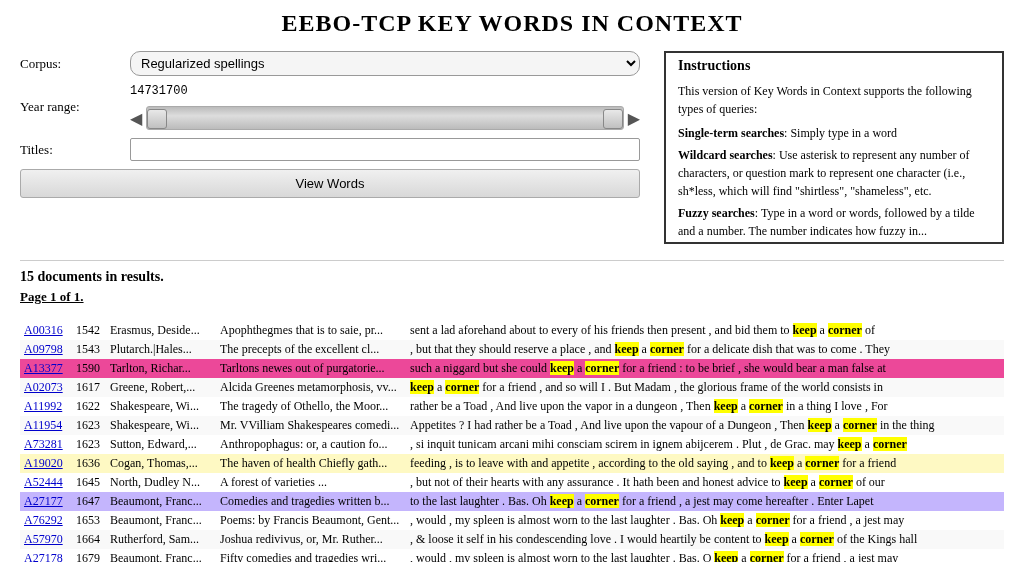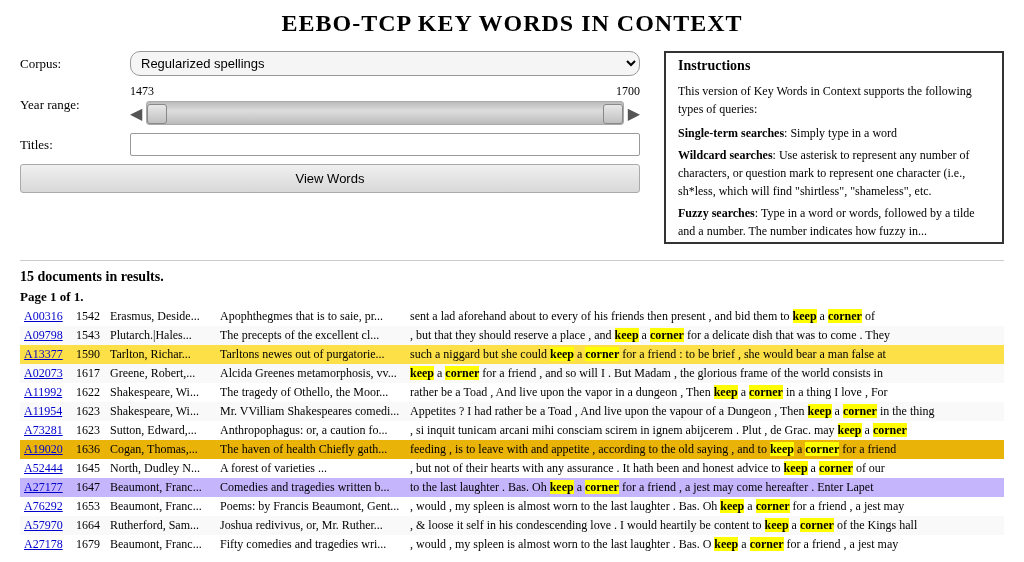--- a/index.html
+++ b/index.html
@@ -54,23 +54,23 @@
       padding: 3px 6px;
       font-size: 13px;
       border: 1px solid #999;
       border-radius: 2px;
     }
     .year-range-wrapper {
       width: 100%;
     }
     .year-labels {
       display: flex;
-      justify-content: space-between;
       font-size: 12px;
-      margin-bottom: 2px;
+      margin-bottom: 8px;
+      font-family: Liberation Mono, monospace;
     }
     .slider-container {
       position: relative;
       height: 24px;
       background: linear-gradient(to bottom, #bbb 0%, #ddd 40%, #bbb 100%);
       border-radius: 3px;
       border: 1px solid #aaa;
     }
     .slider-thumb {
       position: absolute;
@@ -122,21 +122,22 @@
       font-weight: bold;
     }
     .results-summary {
       font-weight: bold;
       font-size: 14px;
       margin-bottom: 4px;
     }
     .page-info {
       font-weight: bold;
       font-size: 13px;
-      margin-bottom: 2px;
+      margin-bottom: 16px;
+      text-decoration: underline;
     }
     table.results-table {
       width: 100%;
       border-collapse: collapse;
       font-size: 12px;
     }
     table.results-table td {
       padding: 2px 4px;
       vertical-align: top;
     }
@@ -217,21 +218,21 @@
         <td class="col-title">Apophthegmes that is to saie, pr...</td>
         <td class="col-context">sent a lad aforehand about to every of his friends then present , and bid them to <span class="highlight">keep</span> a <span class="highlight">corner</span> of</td>
       </tr>
       <tr style="background: rgb(249, 249, 249);">
         <td class="col-id"><a href="#" class="doc-link">A09798</a></td>
         <td class="col-year">1543</td>
         <td class="col-author">Plutarch.|Hales...</td>
         <td class="col-title">The precepts of the excellent cl...</td>
         <td class="col-context">, but that they should reserve a place , and <span class="highlight">keep</span> a <span class="highlight">corner</span> for a delicate dish that was to come . They</td>
       </tr>
-      <tr style="background: #fde047;">
+      <tr style="background: #ec4899;">
         <td class="col-id"><a href="#" class="doc-link">A13377</a></td>
         <td class="col-year">1590</td>
         <td class="col-author">Tarlton, Richar...</td>
         <td class="col-title">Tarltons newes out of purgatorie...</td>
         <td class="col-context">such a niggard but she could <span class="highlight">keep</span> a <span class="highlight">corner</span> for a friend : to be brief , she would bear a man false at</td>
       </tr>
       <tr style="background: rgb(249, 249, 249);">
         <td class="col-id"><a href="#" class="doc-link">A02073</a></td>
         <td class="col-year">1617</td>
         <td class="col-author">Greene, Robert,...</td>
@@ -252,21 +253,21 @@
         <td class="col-title">Mr. VVilliam Shakespeares comedi...</td>
         <td class="col-context">Appetites ? I had rather be a Toad , And live upon the vapour of a Dungeon , Then <span class="highlight">keep</span> a <span class="highlight">corner</span> in the thing</td>
       </tr>
       <tr style="background: rgb(255, 255, 255);">
         <td class="col-id"><a href="#" class="doc-link">A73281</a></td>
         <td class="col-year">1623</td>
         <td class="col-author">Sutton, Edward,...</td>
         <td class="col-title">Anthropophagus: or, a caution fo...</td>
         <td class="col-context">, si inquit tunicam arcani mihi consciam scirem in ignem abijcerem . Plut , de Grac. may <span class="highlight">keep</span> a <span class="highlight">corner</span></td>
       </tr>
-      <tr style="background: #eab308;">
+      <tr style="background: #fef9c3;">
         <td class="col-id"><a href="#" class="doc-link">A19020</a></td>
         <td class="col-year">1636</td>
         <td class="col-author">Cogan, Thomas,...</td>
         <td class="col-title">The haven of health Chiefly gath...</td>
         <td class="col-context">feeding , is to leave with and appetite , according to the old saying , and to <span class="highlight">keep</span> a <span class="highlight">corner</span> for a friend</td>
       </tr>
       <tr style="background: rgb(255, 255, 255);">
         <td class="col-id"><a href="#" class="doc-link">A52444</a></td>
         <td class="col-year">1645</td>
         <td class="col-author">North, Dudley N...</td>

